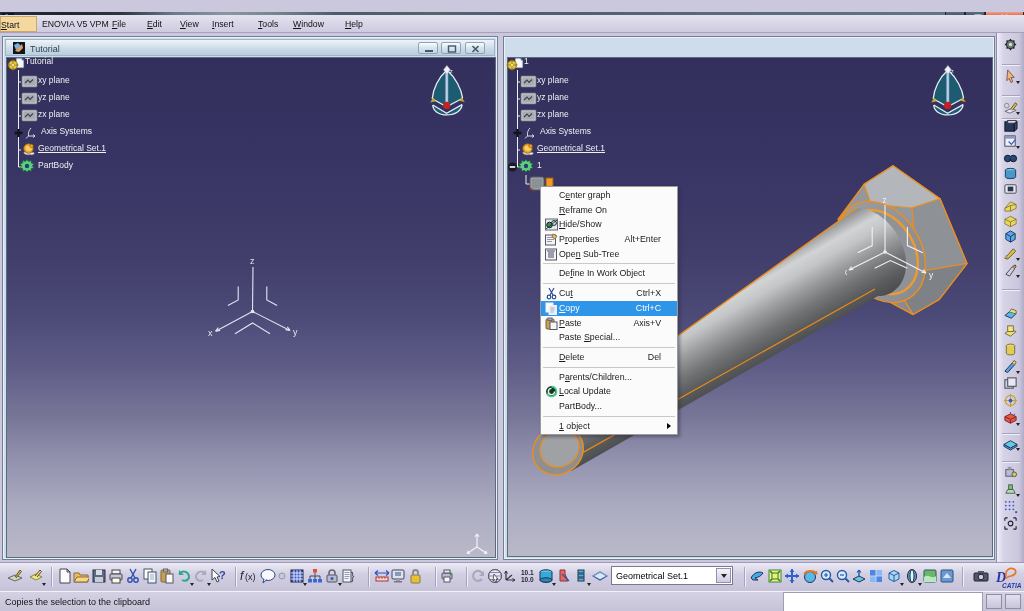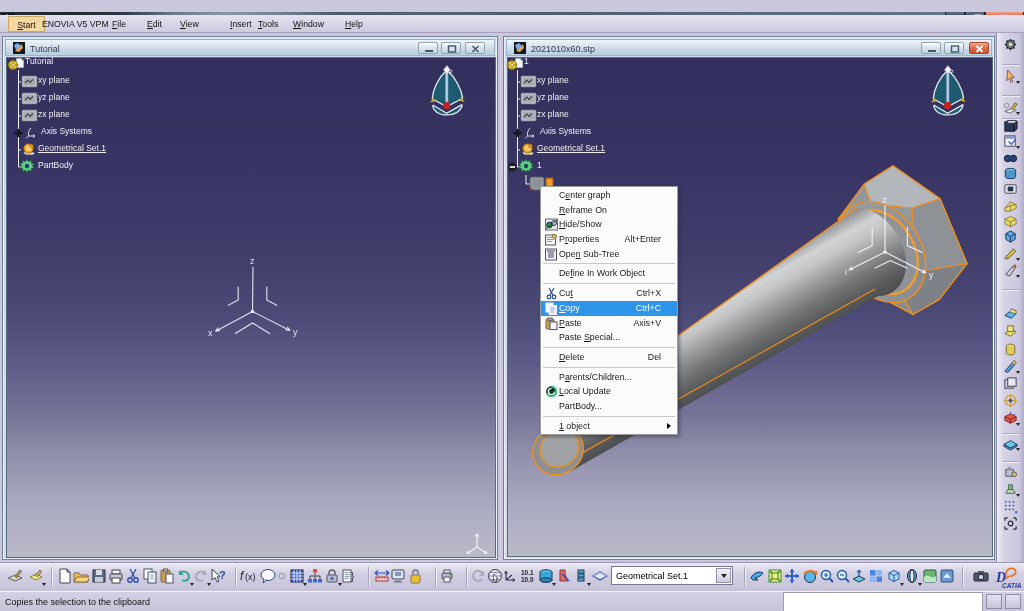--- a/index.html
+++ b/index.html
@@ -11,21 +11,21 @@
 }
 #titlebar .ttext { position:absolute; left:16px; top:2px; color:#fff; font-size:9px; }
 .winbtn { position:absolute; top:0; height:13px; border:1px solid #1c2733; border-top:none; border-radius:0 0 3px 3px; }
 #btn-min { left:945px; width:20px; background:linear-gradient(#5c6e80,#3d4d5e 45%,#2c3b4b 50%,#45566a); }
 #btn-max { left:965px; width:20px; background:linear-gradient(#5c6e80,#3d4d5e 45%,#2c3b4b 50%,#45566a); }
 #btn-close { left:985px; width:39px; background:linear-gradient(#f0a088,#d4523a 45%,#b8321e 50%,#d86048); }
 .winbtn span { position:absolute; left:0; right:0; top:0; bottom:0; color:#fff; font-size:9px; text-align:center; line-height:12px; }
 #menubar { left:0; top:15px; width:1024px; height:18px;
   background:linear-gradient(#e4e1f0,#cecbe0); border-bottom:1px solid #a6a2bd; }
 #menubar .mi { position:absolute; top:1px; height:16px; line-height:16px; font-size:8.7px; color:#111; }
-#mi-start { left:8px; width:37px; text-align:center; background:#f5d8a0; border:1px solid #c9a96a; }
+#mi-start { left:0; width:37px; text-align:left; background:#f5d8a0; border:1px solid #c9a96a; }
 .childwin { position:absolute; background:#cfdceb; border:1px solid #6f8094; box-shadow:inset 0 0 0 1px #e8f0f8; }
 .cwtitle { position:absolute; left:2px; top:2px; right:2px; height:17px;
   background:linear-gradient(#eef4f9,#cadae7 60%,#b9cedf); border:1px solid #9fb4c6;
   font-size:9px; color:#2d3e50; }
 .cwtitle .cticon { position:absolute; left:7px; top:2px; width:12px; height:12px; }
 .cwtitle .cttext { position:absolute; left:24px; top:4px; }
 .cwbtn { position:absolute; top:2px; width:20px; height:12px; border:1px solid #8fa3b5; border-radius:2px;
   background:linear-gradient(#fbfdfe,#d7e4ee 50%,#c3d5e3); }
 .cwbtn svg { position:absolute; left:0; top:0; }
 .cwbtn.red { background:linear-gradient(#f5a98f,#e06a4a 50%,#c94f2f); border-color:#9c4a33; }
@@ -80,21 +80,21 @@
     <div class="winbtn" id="btn-close">
         <span style="font-size:10px;font-weight:bold">✕</span>
       </div>
   </div>
   <div id="menubar" class="abs">
     <div class="mi" id="mi-start"><u>S</u>tart</div>
     <div class="mi" style="left:42px">ENOVIA V5 VPM</div>
     <div class="mi" style="left:112px"><u>F</u>ile</div>
     <div class="mi" style="left:147px"><u>E</u>dit</div>
     <div class="mi" style="left:180px"><u>V</u>iew</div>
-    <div class="mi" style="left:230px"><u>I</u>nsert</div>
+    <div class="mi" style="left:212px"><u>I</u>nsert</div>
     <div class="mi" style="left:258px"><u>T</u>ools</div>
     <div class="mi" style="left:293px"><u>W</u>indow</div>
     <div class="mi" style="left:345px"><u>H</u>elp</div>
   </div>
   <div class="childwin" id="lwin" style="left:2px;top:36px;width:496px;height:524px">
     <div class="cwtitle">
       <svg class="cticon" width="12" height="12">
           <rect width="12" height="12" fill="#10161e"></rect>
           <path d="M2,9 L9,2 L10,6 L6,10 Z" fill="#e8a050"></path>
           <path d="M1,3 L5,1 L8,4 L3,8 Z" fill="#7ab0e0"></path>
@@ -214,43 +214,20 @@
             <path d="M15,4 l-2,2.6 M15,4 l2,2.6"></path>
 <path d="M15,17 L5,23.5"></path>
             <path d="M5,23.5 l3.2,-0.4 M5,23.5 l1.4,-2.6"></path>
 <path d="M15,17 L25,23.5"></path>
             <path d="M25,23.5 l-3.2,-0.4 M25,23.5 l-1.4,-2.6"></path>
 </g>
         </svg>
     </div>
   </div>
   <div class="childwin" id="rwin" style="left:503px;top:36px;width:492px;height:524px">
-    <div class="cwtitle">
-      <svg class="cticon" width="12" height="12">
-          <rect width="12" height="12" fill="#10161e"></rect>
-          <path d="M2,9 L9,2 L10,6 L6,10 Z" fill="#e8a050"></path>
-          <path d="M1,3 L5,1 L8,4 L3,8 Z" fill="#7ab0e0"></path>
-        </svg>
-      <span class="cttext">2021010x60.stp</span>
-      <div class="cwbtn" style="right:50px">
-          <svg width="20" height="12">
-            <rect x="6" y="7" width="8" height="2" fill="#44586c"></rect>
-          </svg>
-        </div>
-      <div class="cwbtn" style="right:27px">
-          <svg width="20" height="12">
-            <rect x="6.5" y="3" width="7" height="6" fill="none" stroke="#44586c" stroke-width="1.4"></rect>
-          </svg>
-        </div>
-      <div class="cwbtn red" style="right:2px">
-          <svg width="20" height="12">
-            <path d="M6.5,3 L12.5,9 M12.5,3 L6.5,9" stroke="#fff" stroke-width="1.8"></path>
-          </svg>
-        </div>
-    </div>
     <div class="viewport" id="rview" style="left:3px;top:20px;width:486px;height:500px">
       <svg class="abs" style="left:0;top:0" width="486" height="500">
 <defs>
 <linearGradient id="shaftg" gradientUnits="userSpaceOnUse" x1="331" y1="162" x2="375" y2="240">
 <stop offset="0" stop-color="#8f9092"></stop>
 <stop offset="0.17" stop-color="#d2d3d5"></stop>
 <stop offset="0.30" stop-color="#c4c5c7"></stop>
 <stop offset="0.5" stop-color="#97989a"></stop>
 <stop offset="0.68" stop-color="#737476"></stop>
 <stop offset="0.84" stop-color="#5b5c5e"></stop>

